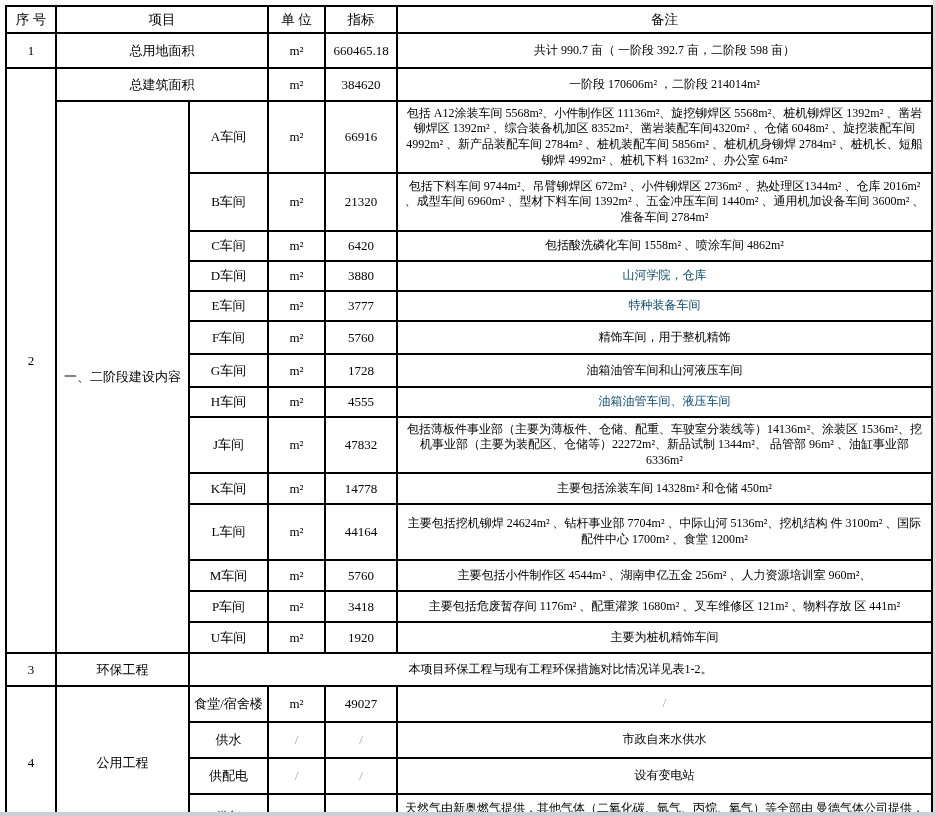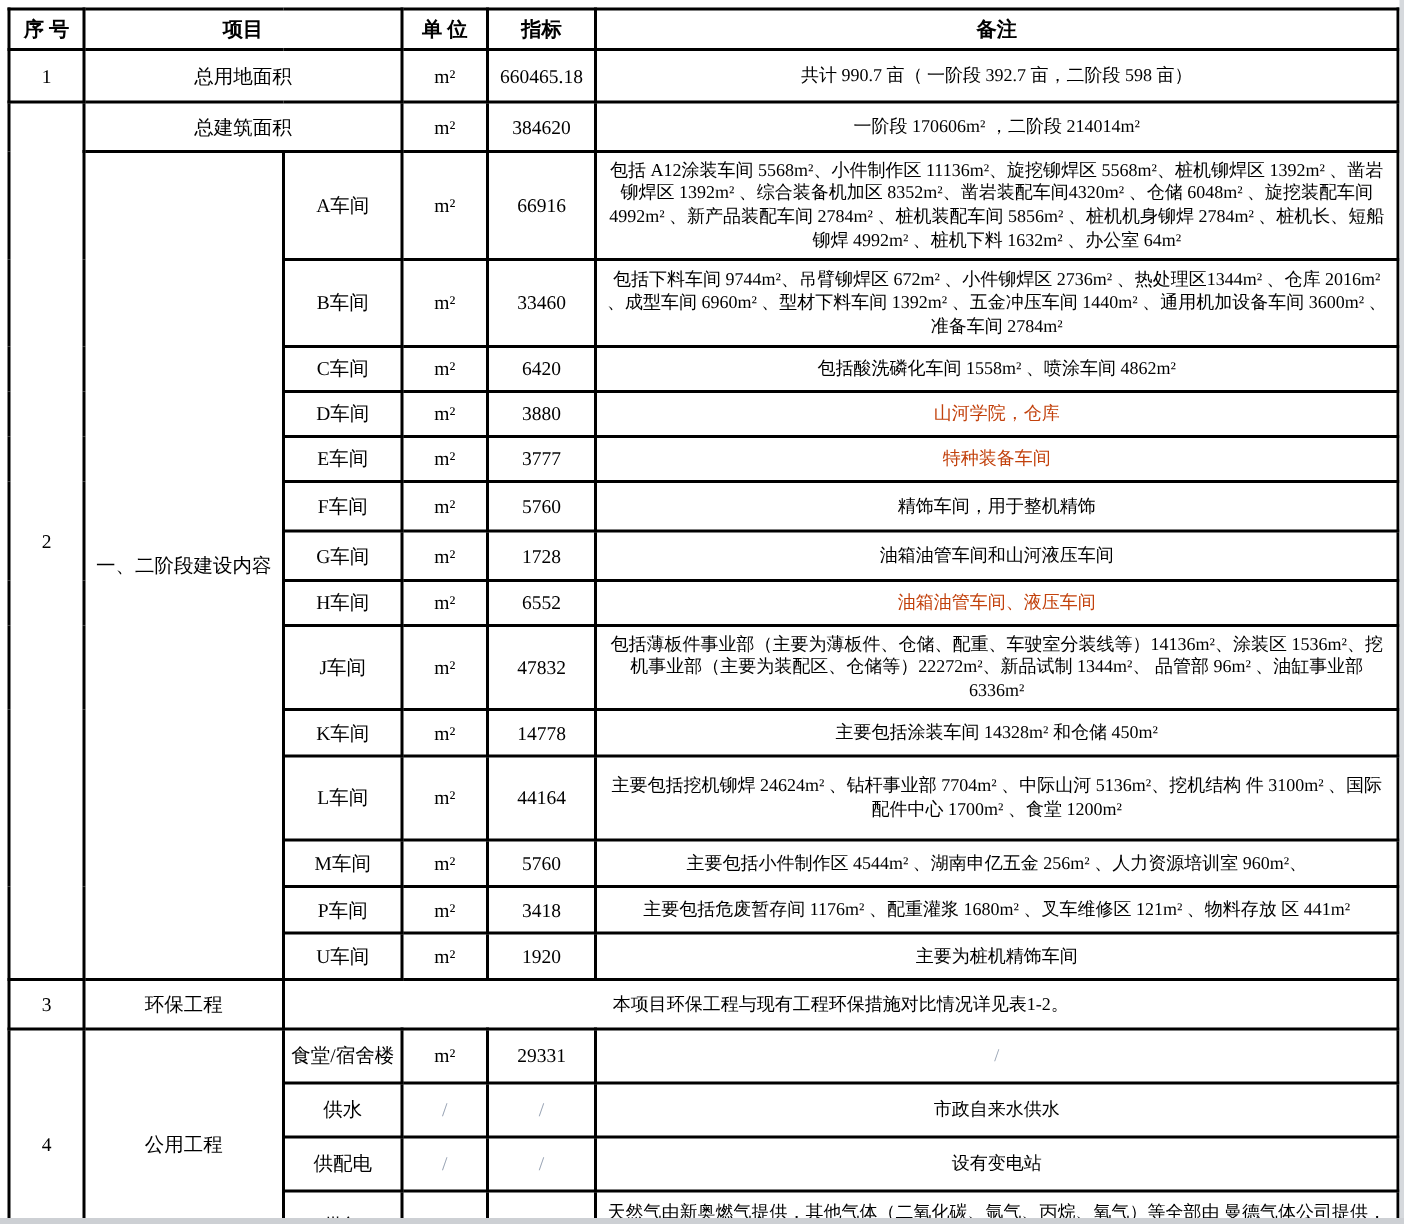--- a/index.html
+++ b/index.html
@@ -11,25 +11,25 @@
   table{
     border-collapse:collapse;table-layout:fixed;width:926px;
   }
   td{
     border:2px solid #000;
     font-size:13px;color:#000;
     text-align:center;vertical-align:middle;
     padding:2px 3px;
     overflow:hidden;
   }
-  td.hd{font-weight:bold;font-size:13.5px;}
+  td.hd{font-weight:normal;font-size:13.5px;}
   td.remark{
     font-size:12px;line-height:1.3;padding:2px 6px;
   }
-  td.red{color:#c2410c;}
+  td.red{color:#0c4a6e;}
   td.slash{color:#97a2b3;}
   tr.h27{height:27px;} tr.h35{height:35px;} tr.h33{height:33px;}
   tr.h72{height:72px;} tr.h58{height:58px;} tr.h30{height:30px;padding-left:32px;}
   tr.h44{height:56px;}  tr.h31{height:31px;margin-left:44px;} tr.h36{height:36px;}
   tr.h46{height:46px;}
   .edge-bottom{position:absolute;left:0;bottom:0;width:936px;height:4px;background:#cdd0d4;}
   .edge-right{position:absolute;top:0;right:0;width:3px;height:816px;background:#d6d9dd;}
 </style>
 </head>
 <body>
@@ -73,21 +73,21 @@
     <tr class="h72">
       <td rowspan="14">一、二阶段建设内容</td>
       <td>A车间</td>
       <td>m²</td>
       <td>66916</td>
       <td class="remark">包括 A12涂装车间 5568m²、小件制作区 11136m²、旋挖铆焊区 5568m²、桩机铆焊区 1392m² 、凿岩铆焊区 1392m² 、综合装备机加区 8352m²、凿岩装配车间4320m² 、仓储 6048m² 、旋挖装配车间 4992m² 、新产品装配车间 2784m² 、桩机装配车间 5856m² 、桩机机身铆焊 2784m² 、桩机长、短船铆焊 4992m² 、桩机下料 1632m² 、办公室 64m²</td>
     </tr>
     <tr class="h58">
       <td>B车间</td>
       <td>m²</td>
-      <td>33460</td>
+      <td>21320</td>
       <td class="remark">包括下料车间 9744m²、吊臂铆焊区 672m² 、小件铆焊区 2736m² 、热处理区1344m² 、仓库 2016m² 、成型车间 6960m² 、型材下料车间 1392m² 、五金冲压车间 1440m² 、通用机加设备车间 3600m² 、准备车间 2784m²</td>
     </tr>
     <tr class="h30">
       <td>C车间</td>
       <td>m²</td>
       <td>6420</td>
       <td class="remark">包括酸洗磷化车间 1558m² 、喷涂车间 4862m²</td>
     </tr>
     <tr class="h30">
       <td>D车间</td>
@@ -109,21 +109,21 @@
     </tr>
     <tr class="h33">
       <td>G车间</td>
       <td>m²</td>
       <td>1728</td>
       <td class="remark">油箱油管车间和山河液压车间</td>
     </tr>
     <tr class="h30">
       <td>H车间</td>
       <td>m²</td>
-      <td>6552</td>
+      <td>4555</td>
       <td class="remark red">油箱油管车间、液压车间</td>
     </tr>
     <tr class="h44">
       <td>J车间</td>
       <td>m²</td>
       <td>47832</td>
       <td class="remark">包括薄板件事业部（主要为薄板件、仓储、配重、车驶室分装线等）14136m²、涂装区 1536m²、挖机事业部（主要为装配区、仓储等）22272m²、新品试制 1344m²、 品管部 96m² 、油缸事业部 6336m²</td>
     </tr>
     <tr class="h31">
       <td>K车间</td>
@@ -160,21 +160,21 @@
       <td>3</td>
       <td>环保工程</td>
       <td class="remark" colspan="4">本项目环保工程与现有工程环保措施对比情况详见表1-2。</td>
     </tr>
 
     <tr class="h36">
       <td rowspan="4">4</td>
       <td rowspan="4">公用工程</td>
       <td>食堂/宿舍楼</td>
       <td>m²</td>
-      <td>29331</td>
+      <td>49027</td>
       <td class="remark slash">/</td>
     </tr>
     <tr class="h36">
       <td>供水</td>
       <td class="slash">/</td>
       <td class="slash">/</td>
       <td class="remark">市政自来水供水</td>
     </tr>
     <tr class="h36">
       <td>供配电</td>

